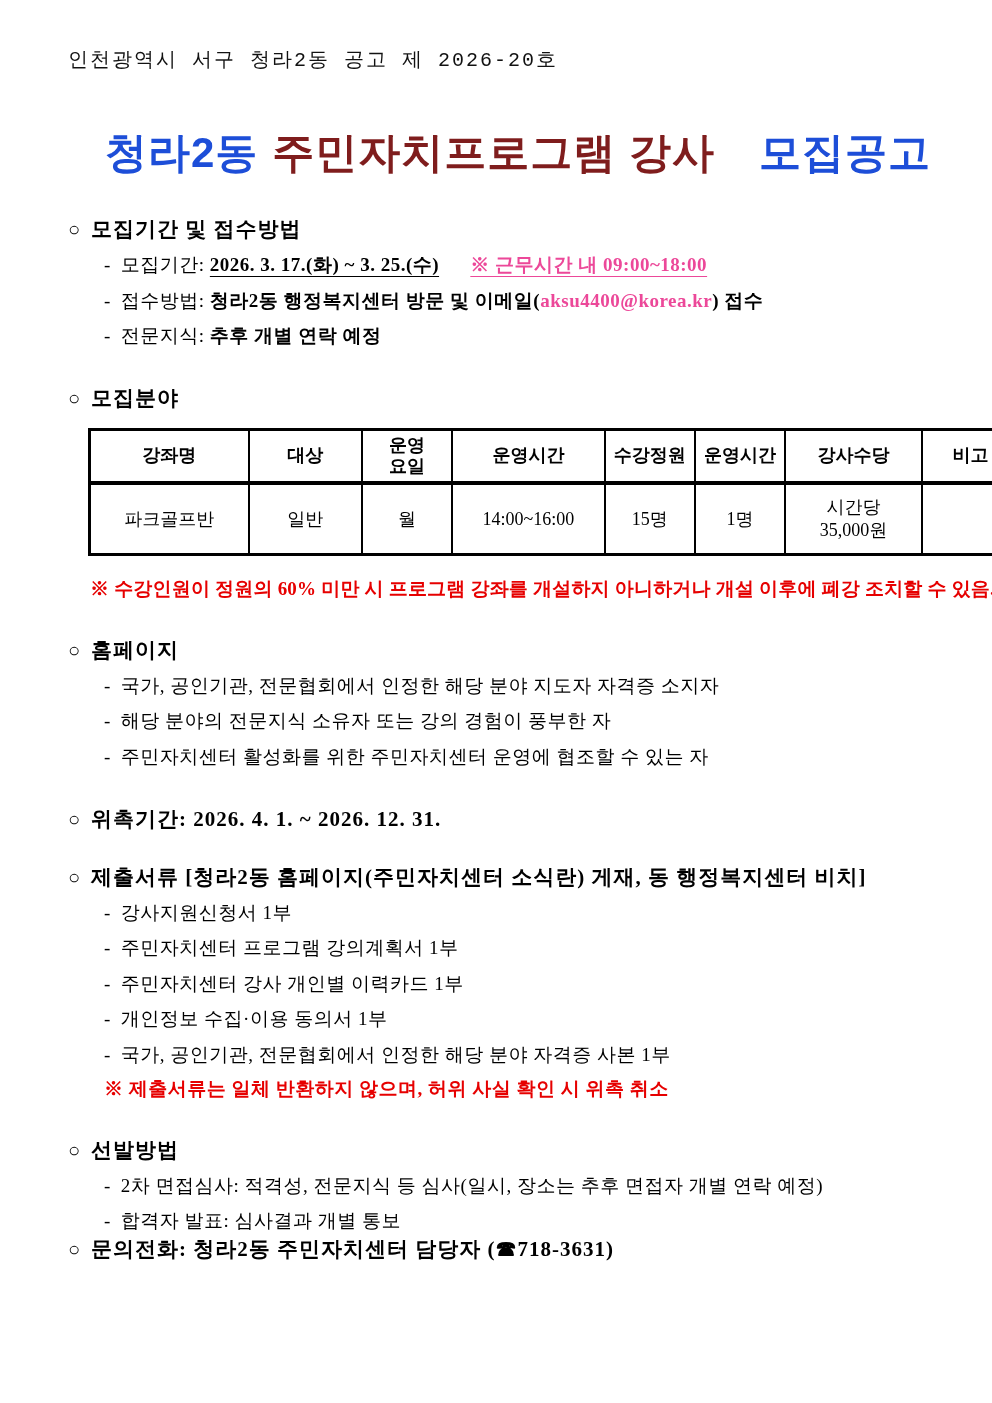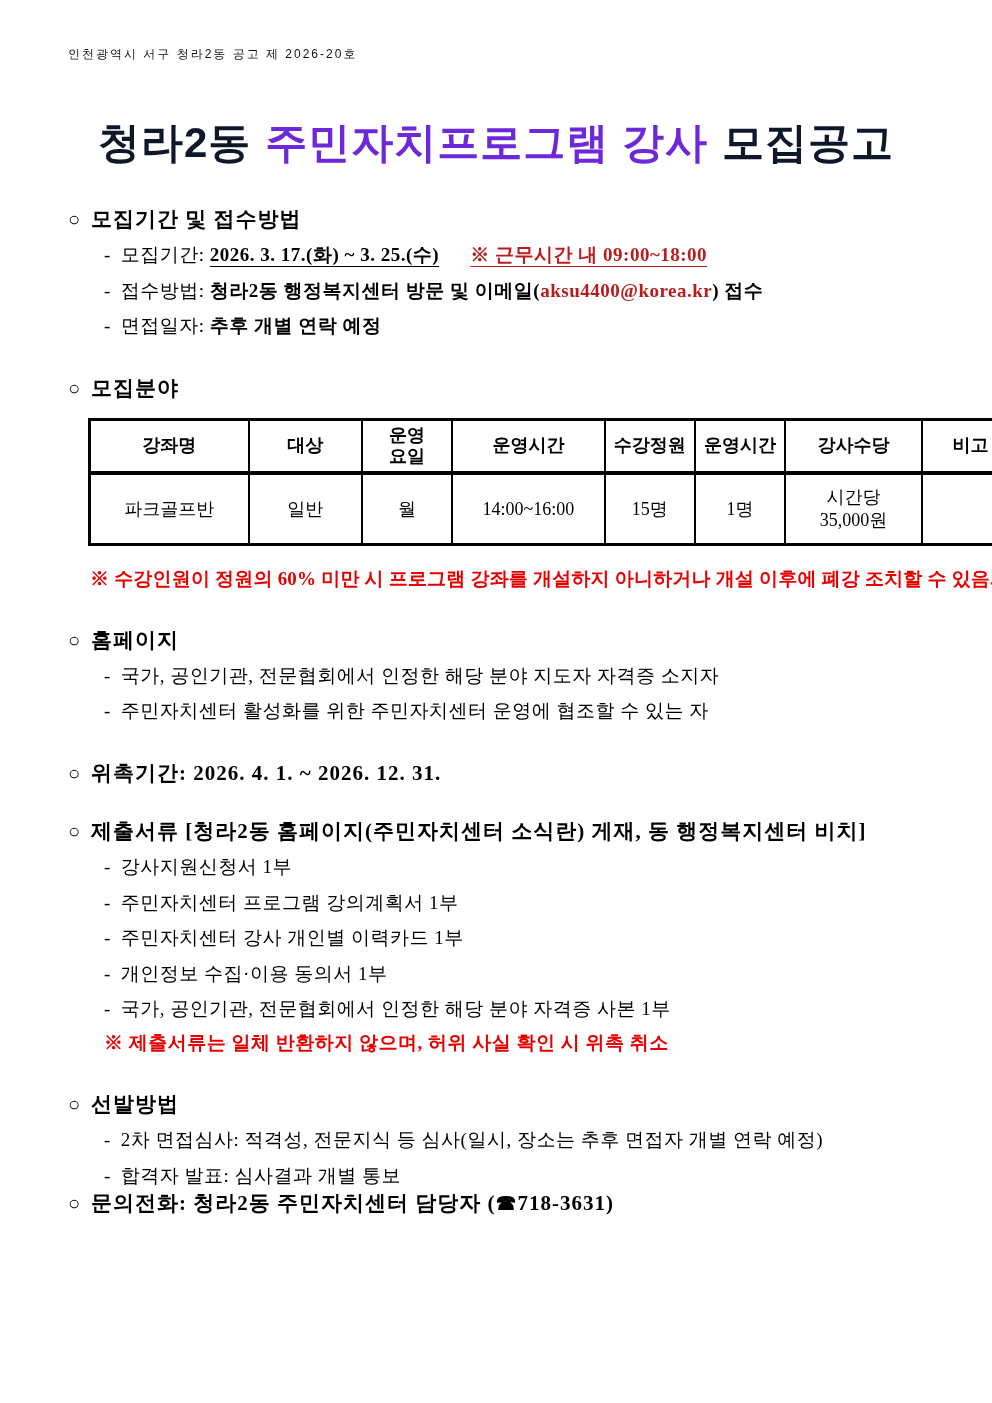--- a/index.html
+++ b/index.html
@@ -5,36 +5,36 @@
   html, body { margin: 0; padding: 0; background: #ffffff; }
   body {
     width: 992px; height: 1403px;
     box-sizing: border-box;
     padding: 46px 68px 0 68px;
     font-family: "Liberation Serif", "DejaVu Serif", serif;
     color: #000000;
     position: relative;
   }
   .ref-no {
-    font-family: Liberation Sans, sans-serif;
-    font-size: 12px;
+    font-family: Liberation Mono, monospace;
+    font-size: 20px;
     letter-spacing: 2px;
     color: #111;
   }
   .doc-title {
     margin-top: 52px;
     text-align: center;
     font-family: "Liberation Sans", "DejaVu Sans", sans-serif;
     font-weight: bold;
     font-size: 42px;
     letter-spacing: 1px;
     white-space: nowrap;
   }
-  .doc-title .t-black { color: #0f172a; }
-  .doc-title .t-blue  { color: #6d28d9; }
+  .doc-title .t-black { color: #1d4ed8; margin-left: 37px; }
+  .doc-title .t-blue  { color: #7f1d1d; }
   .doc-title span { margin: 0 7px; }
 
   .sec { margin-top: 34px; }
   .sec-tight { margin-top: 30px; }
   .sec-heading {
     font-size: 21px;
     font-weight: bold;
     letter-spacing: 1px;
     white-space: nowrap;
   }
@@ -43,21 +43,21 @@
   .item {
     margin-top: 9px;
     padding-left: 36px;
     font-size: 19px;
     letter-spacing: 0.5px;
     line-height: 1.4;
   }
   .item .dash { margin-right: 10px; }
   .bold { font-weight: bold; }
   .u { text-decoration: underline; text-underline-offset: 5px; margin-top: 36px; }
-  .blue { color: #b91c1c; }
+  .blue { color: #ec4899; }
   .red { color: #e60000; }
   .work-note {
     font-weight: bold;
     margin-left: 26px;
     letter-spacing: 0.5px;
   }
 
   table.program-table {
     border-collapse: collapse;
     width: 933px;
@@ -128,21 +128,21 @@
   <div class="item">
     <span class="dash">-</span><span>모집기간:</span>
     <span class="bold u">2026. 3. 17.(화) ~ 3. 25.(수)</span>
     <span class="work-note blue u">※ 근무시간 내 09:00~18:00</span>
   </div>
   <div class="item">
     <span class="dash">-</span><span>접수방법:</span>
     <span class="bold">청라2동 행정복지센터 방문 및 이메일(</span><span class="bold blue">aksu4400@korea.kr</span><span class="bold">) 접수</span>
   </div>
   <div class="item">
-    <span class="dash">-</span><span>면접일자:</span>
+    <span class="dash">-</span><span>전문지식:</span>
     <span class="bold">추후 개별 연락 예정</span>
   </div>
 </div>
 
 <div class="sec">
   <div class="sec-heading">
     <span class="marker">○</span><span>모집분야</span>
   </div>
   <table class="program-table">
     <colgroup>
@@ -186,20 +186,23 @@
 </div>
 
 <div class="sec">
   <div class="sec-heading">
     <span class="marker">○</span><span>홈페이지</span>
   </div>
   <div class="item">
     <span class="dash">-</span><span>국가, 공인기관, 전문협회에서 인정한 해당 분야 지도자 자격증 소지자</span>
   </div>
   <div class="item">
+    <span class="dash">-</span><span>해당 분야의 전문지식 소유자 또는 강의 경험이 풍부한 자</span>
+  </div>
+  <div class="item">
     <span class="dash">-</span><span>주민자치센터 활성화를 위한 주민자치센터 운영에 협조할 수 있는 자</span>
   </div>
 </div>
 
 <div class="sec inline-line">
   <span class="marker">○</span><span>위촉기간:</span>
   <span>2026. 4. 1. ~ 2026. 12. 31.</span>
 </div>
 
 <div class="sec-tight sec">

